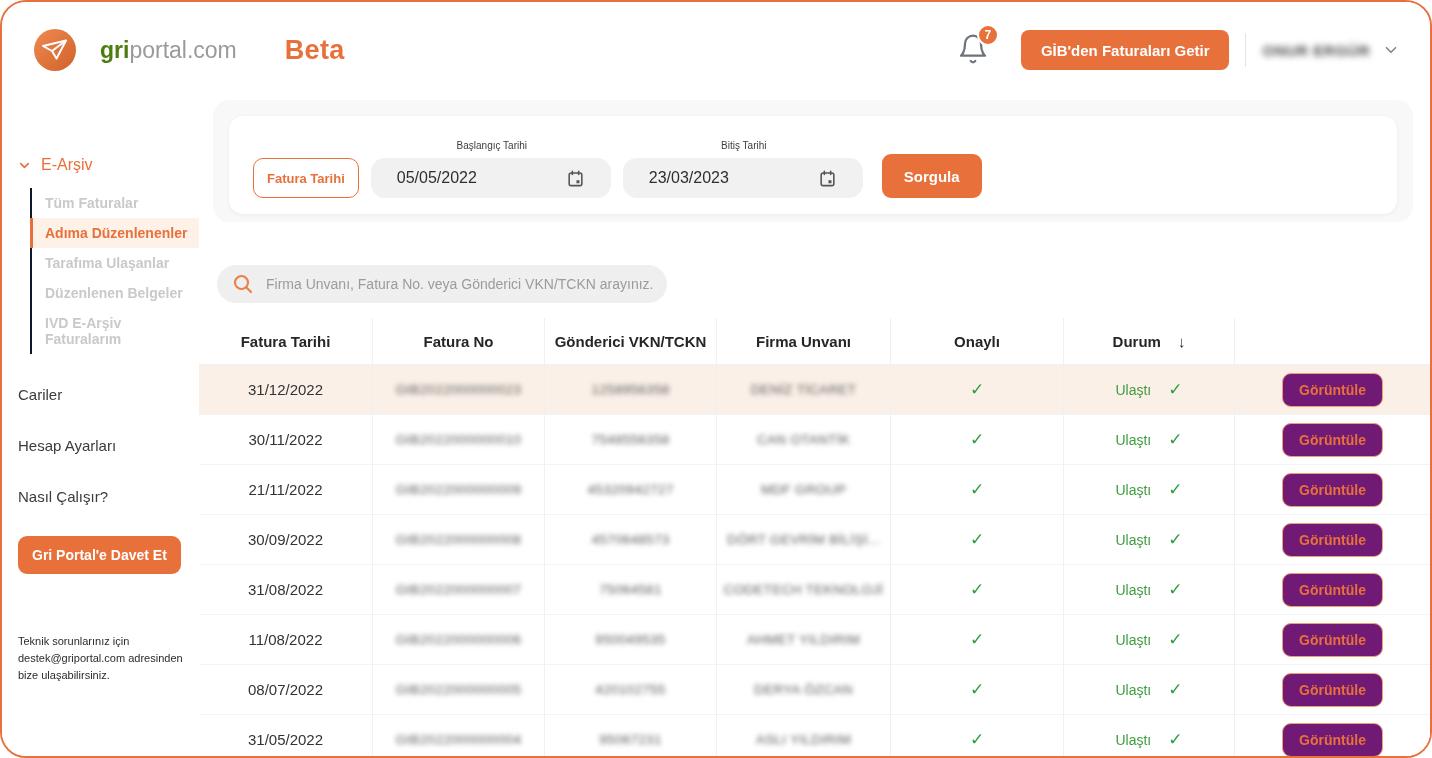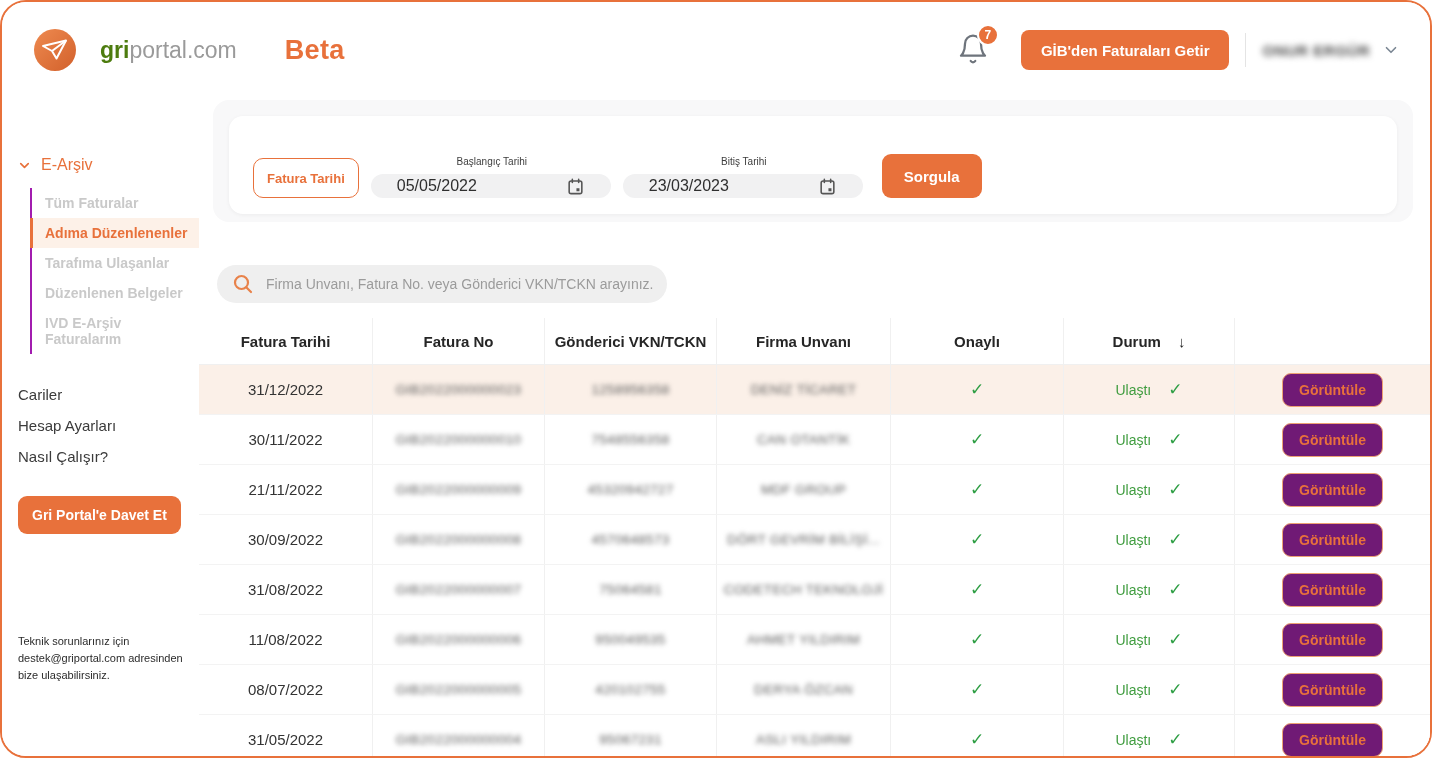--- a/index.html
+++ b/index.html
@@ -19,36 +19,36 @@
   .bell-wrap { position:relative; width:34px; height:36px; cursor:pointer; margin-right:30px; }
   .bell-badge { position:absolute; top:-8px; right:-8px; width:22px; height:22px; border-radius:50%; background:#E8713B; color:#fff; font-size:12px; font-weight:700; display:flex; align-items:center; justify-content:center; border:2px solid #fff; }
   .gib-btn { height:40px; padding:0 20px; background:#E8713B; border:none; border-radius:8px; color:#fff; font-size:15px; font-weight:700; cursor:pointer; font-family:inherit; }
   .hdr-divider { width:1px; height:34px; background:#e4e4e4; margin:0 16px; }
   .user { display:flex; align-items:center; gap:12px; cursor:pointer; }
   .user-name { font-size:15px; font-weight:700; color:#4a4a4a; letter-spacing:.5px; filter:blur(3px); }
 
   
   .sidebar { position:absolute; top:96px; left:0; width:197px; bottom:0; background:#fff; z-index:4; }
   .side-section { display:flex; align-items:center; gap:9px; margin:58px 0 14px 15px; color:#E8713B; font-size:16px; font-weight:500; cursor:pointer; }
-  .submenu { margin-left:28px; border-left:2px solid #a21caf; }
+  .submenu { margin-left:28px; border-left:2px solid #0f172a; }
   .subitem { display:block; padding:7px 10px 7px 12px; margin-left:-2px; border-left:3px solid transparent; font-size:14px; font-weight:700; color:#c9c9c9; cursor:pointer; }
   .subitem.active { color:#E8713B; background:#FDF1E8; border-left-color:#E8713B; }
   .side-links { margin:25px 0 0 16px; }
-  .side-link { padding:7px 0; font-size:15px; color:#3b3b3b; cursor:pointer; }
+  .side-link { padding:7px 0; font-size:15px; color:#3b3b3b; cursor:pointer;margin-top:20px; }
   .invite-btn { margin:24px 0 0 16px; background:#E8713B; color:#fff; border:none; border-radius:9px; padding:11px 14px; font-size:14px; font-weight:700; cursor:pointer; font-family:inherit; }
   .support { position:absolute; left:16px; bottom:72px; width:172px; font-size:11px; line-height:1.55; color:#2b2b2b; }
 
   
   .main { position:absolute; left:197px; top:96px; right:0; bottom:0; background:#fff; }
   .filter-zone { margin:2px 17px 0 14px; background:#f8f8f9; border-radius:16px; padding:16px 16px 8px 16px; }
   .filter-card { background:#fff; border-radius:14px; height:98px; display:flex; align-items:flex-end; padding:0 24px 16px 24px; box-shadow:0 1px 4px rgba(0,0,0,.05); }
   .chip { height:40px; padding:0 13px; border:1.5px solid #E8713B; border-radius:10px; background:#fff; color:#E8713B; font-size:13px; font-weight:700; cursor:pointer; font-family:inherit; }
   .field { display:flex; flex-direction:column; margin-left:12px; }
   .field-label { font-size:10px; color:#3d3d3d; margin:0 0 7px 2px;text-align:center; }
-  .date-box { width:240px; height:24px; background:#f1f1f2; border-radius:14px; display:flex; align-items:center; justify-content:space-between; padding:0 26px; cursor:pointer; }
+  .date-box { width:240px; height:40px; background:#f1f1f2; border-radius:14px; display:flex; align-items:center; justify-content:space-between; padding:0 26px; cursor:pointer; }
   .date-value { font-size:16px; color:#2f2f2f; }
   .query-btn { margin-left:19px; height:44px; padding:0 22px; background:#E8713B; border:none; border-radius:9px; color:#fff; font-size:15px; font-weight:700; cursor:pointer; font-family:inherit; }
 
   .search-bar { margin:43px 0 0 18px; width:450px; height:38px; background:#efefef; border-radius:19px; display:flex; align-items:center; padding:0 14px; gap:11px; }
   .search-input { flex:1; border:none; background:transparent; outline:none; font-size:14px; color:#444; font-family:inherit; }
   .search-input::placeholder { color:#9b9b9b; }
 
   
   .table { margin-top:15px; }
   .thead { display:flex; height:47px; border-bottom:1px solid #f0f0f0; }

